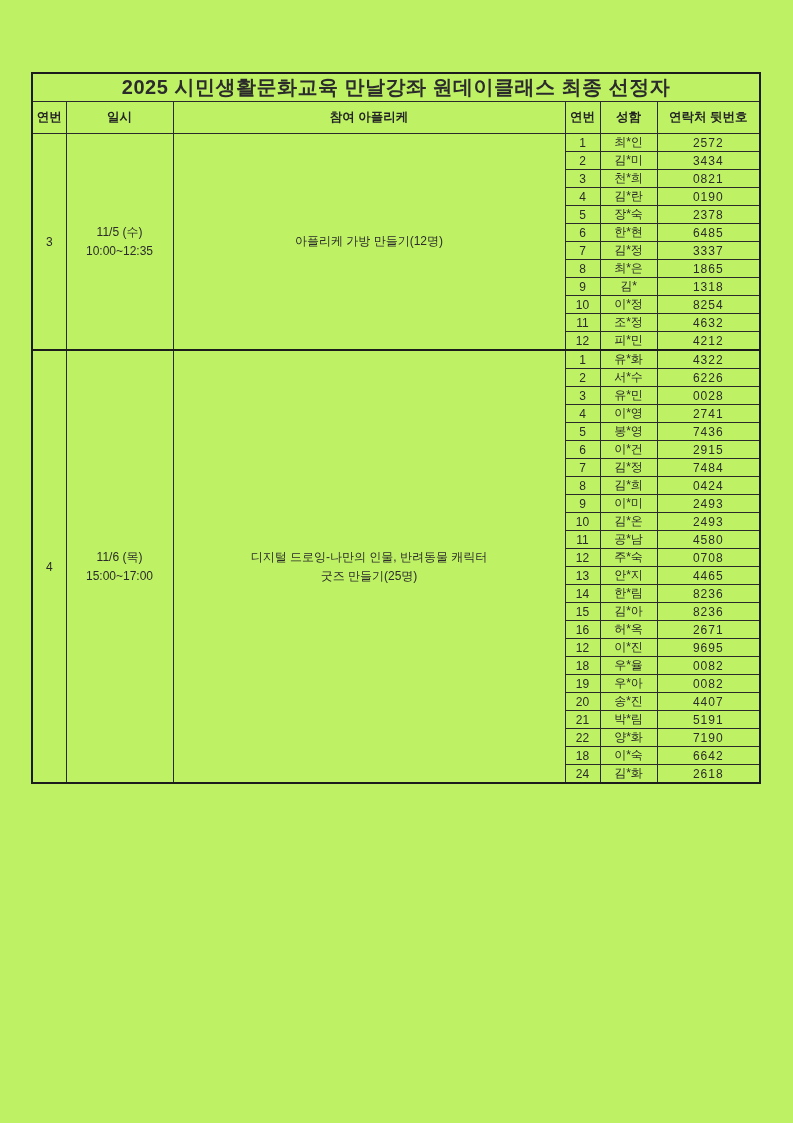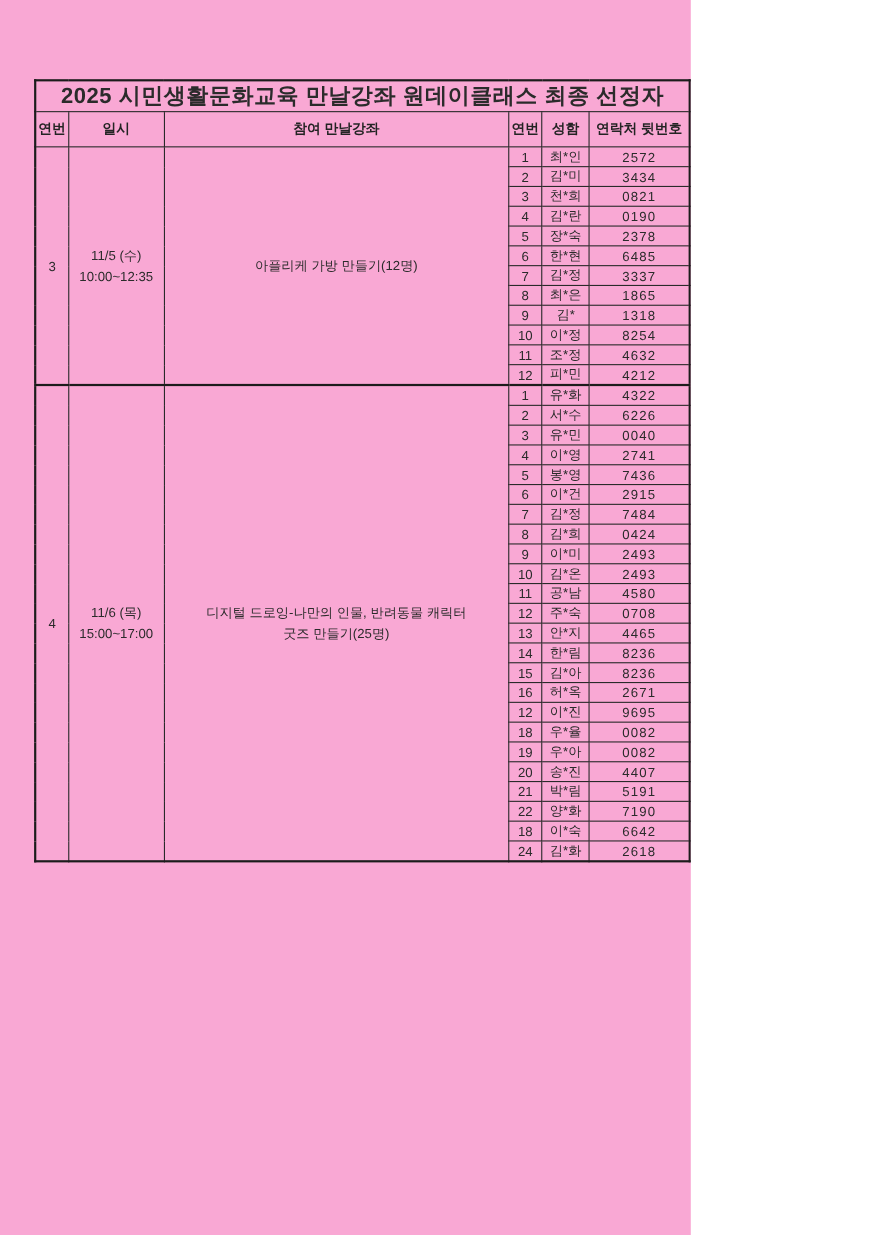--- a/index.html
+++ b/index.html
@@ -3,23 +3,23 @@
 <meta charset="utf-8">
 <style>
   html, body {
     margin: 0;
     padding: 0;
     background: #ffffff;
     font-family: "Liberation Sans", "DejaVu Sans", sans-serif;
   }
   .page {
     position: relative;
-    width: 628px;
+    width: 793px;
     height: 1123px;
-    background: #f9a8d4;
+    background: #bef264;
     overflow: hidden;
     color: #262626;
   }
   table.doc-table {
     position: absolute;
     left: 31px;
     top: 72px;
     border-collapse: collapse;
     table-layout: fixed;
     border: 2px solid #1c1c1c;
@@ -82,21 +82,21 @@
       <col style="width:57px">
       <col style="width:103px">
     </colgroup>
     <thead>
       <tr>
         <td class="title-cell" colspan="6">2025 시민생활문화교육 만날강좌 원데이클래스 최종 선정자</td>
       </tr>
       <tr class="header-row">
         <th>연번</th>
         <th>일시</th>
-        <th>참여 만날강좌</th>
+        <th>참여 아플리케</th>
         <th>연번</th>
         <th>성함</th>
         <th>연락처 뒷번호</th>
       </tr>
     </thead>
     <tbody>
         <tr class="p-row">
           <td class="cell-sno" rowspan="12">3</td>
           <td class="cell-date" rowspan="12">
             <div>11/5 (수)</div>
@@ -180,21 +180,21 @@
     <td class="cell-pphone">4322</td>
   </tr>
         <tr class="p-row">
     <td class="cell-pno">2</td>
     <td class="cell-pname">서*수</td>
     <td class="cell-pphone">6226</td>
   </tr>
         <tr class="p-row">
     <td class="cell-pno">3</td>
     <td class="cell-pname">유*민</td>
-    <td class="cell-pphone">0040</td>
+    <td class="cell-pphone">0028</td>
   </tr>
         <tr class="p-row">
     <td class="cell-pno">4</td>
     <td class="cell-pname">이*영</td>
     <td class="cell-pphone">2741</td>
   </tr>
         <tr class="p-row">
     <td class="cell-pno">5</td>
     <td class="cell-pname">봉*영</td>
     <td class="cell-pphone">7436</td>

